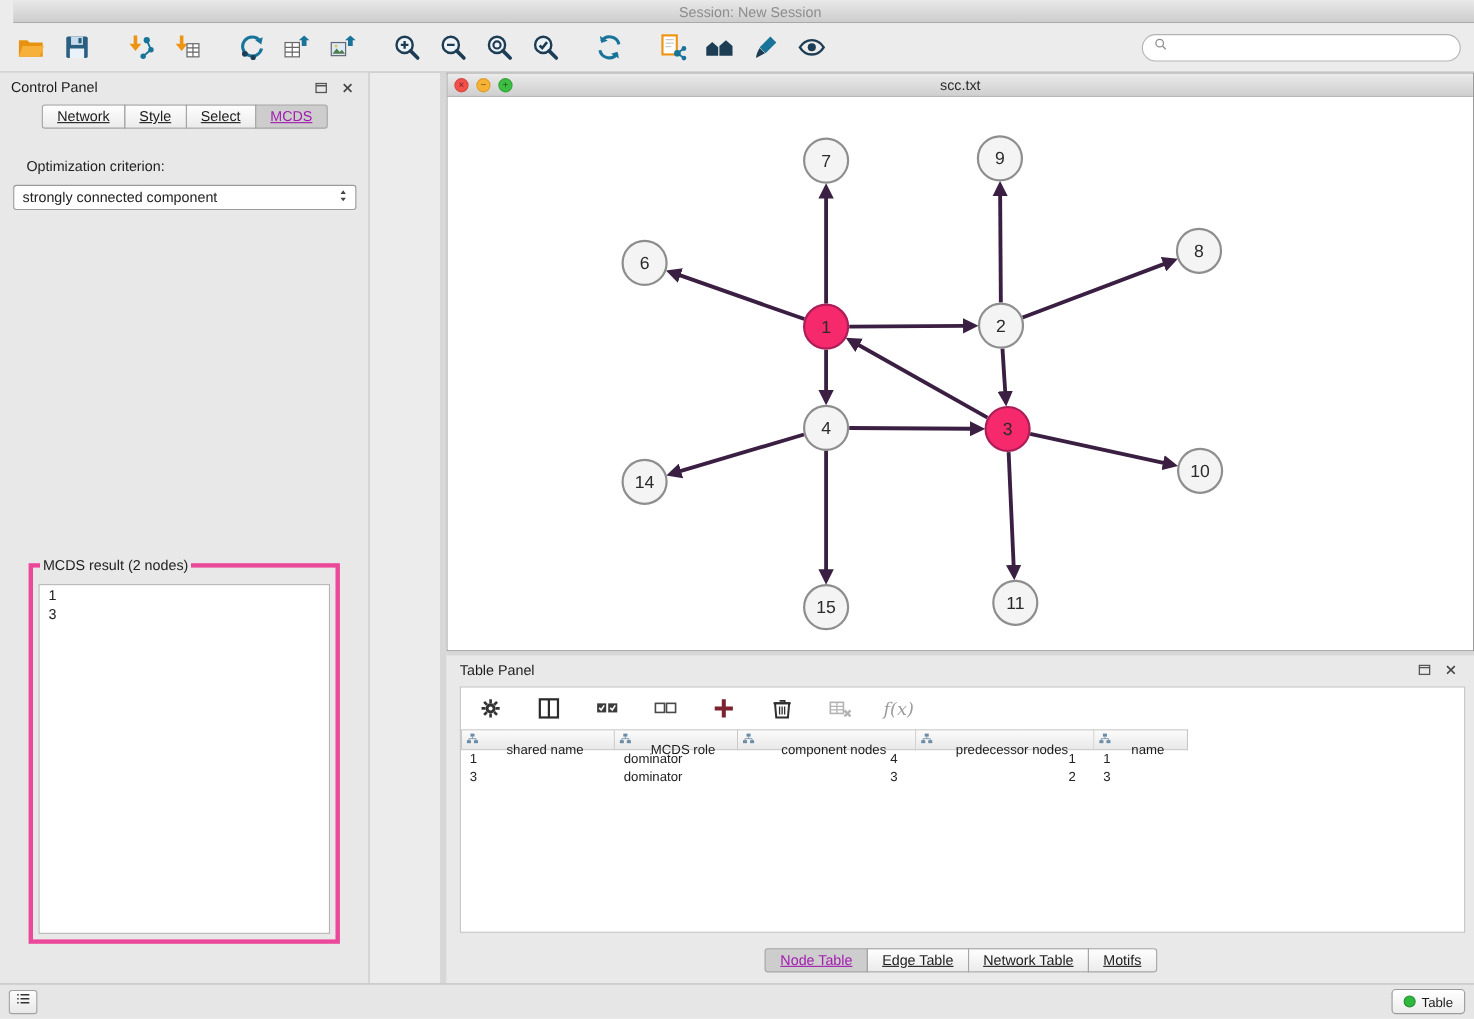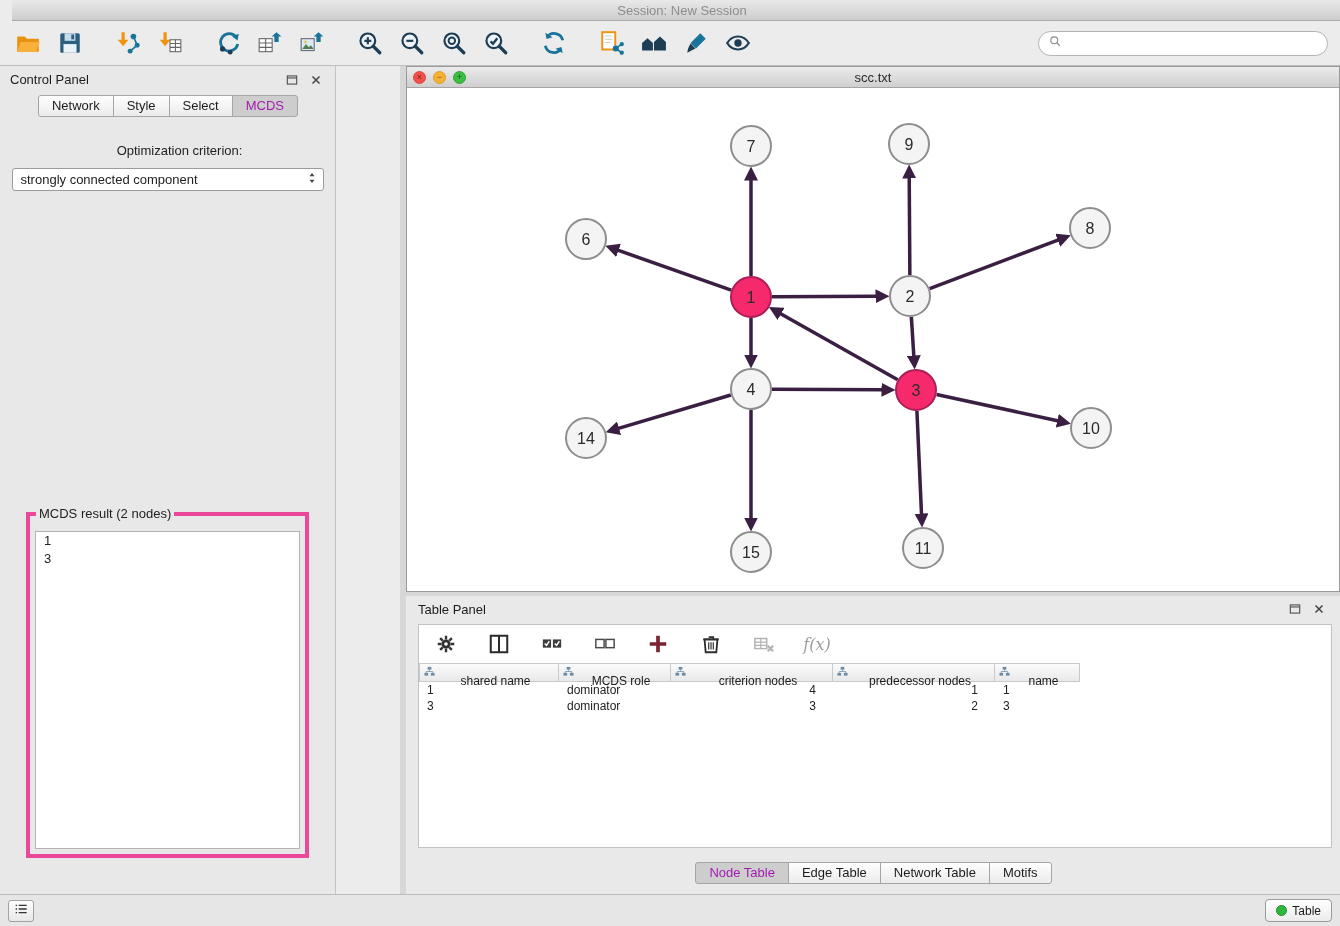--- a/index.html
+++ b/index.html
@@ -37,26 +37,26 @@
   .control-panel {
     position:absolute; left:0; top:66px; width:336px; height:828px;
     background:#e8e8e8; border-right:1px solid #c3c3c3;
   }
   .cp-head { display:flex; align-items:center; height:27px; padding:0 10px; font-size:13px; color:#1c1c1c; }
   .cp-head .spacer { flex:1; }
   .panel-ctl { width:18px; height:18px; display:flex; align-items:center; justify-content:center; cursor:pointer; margin-left:6px; }
   .cp-tabs { display:flex; justify-content:center; margin-top:2px; }
   .seg-tab {
     border:1px solid #a5a5a5; background:linear-gradient(#fefefe,#ebebeb);
-    padding:2px 13px 3px; font-size:13px; margin-right:-1px; cursor:pointer; color:#1c1c1c;
+    padding:2px 13px 3px; font-size:13px; margin-right:-1px; cursor:pointer; color:#1c1c1c;text-decoration:underline;
   }
   .seg-tab:first-child { border-radius:3px 0 0 3px; }
   .seg-tab:last-child { border-radius:0 3px 3px 0; }
   .seg-tab.active { background:#cdcdcd; color:#a21caf; }
-  .opt-label { text-align:center; font-size:13px; margin-top:26px;margin-left:24px; }
+  .opt-label { font-size:13px; margin-top:26px;margin-left:24px; }
   .combo {
     margin:10px auto 0; width:312px; height:23px; background:#fff;
     border:1px solid #9b9b9b; border-radius:3px;
     display:flex; align-items:center; padding:0 4px 0 8px; font-size:13px; cursor:pointer;
   }
   .combo .combo-text { flex:1; white-space:nowrap; overflow:hidden; }
   .btn-row { display:flex; justify-content:center; gap:16px; margin-top:14px; }
   .push-btn {
     border:1px solid #9b9b9b; border-radius:4px; background:linear-gradient(#ffffff,#ededed);
     font-size:13px; font-family:inherit; padding:3px 14px; cursor:pointer; color:#1c1c1c;
@@ -482,21 +482,21 @@
             </svg></span>
           <span class="th-label">MCDS role</span>
         </div>
         <div class="th" style="width: 162px;">
           <span class="sort-ic"><svg width="11" height="11" viewBox="0 0 24 24" aria-hidden="true">
               <rect x="8" y="2" width="8" height="6" fill="#6b8ca6"></rect>
               <rect x="1" y="15" width="8" height="6" fill="#6b8ca6"></rect>
               <rect x="15" y="15" width="8" height="6" fill="#6b8ca6"></rect>
               <path d="M12 8v4M5 15v-3h14v3" stroke="#6b8ca6" stroke-width="1.6" fill="none"></path>
             </svg></span>
-          <span class="th-label">criterion nodes</span>
+          <span class="th-label">component nodes</span>
         </div>
         <div class="th" style="width: 162px;">
           <span class="sort-ic"><svg width="11" height="11" viewBox="0 0 24 24" aria-hidden="true">
               <rect x="8" y="2" width="8" height="6" fill="#6b8ca6"></rect>
               <rect x="1" y="15" width="8" height="6" fill="#6b8ca6"></rect>
               <rect x="15" y="15" width="8" height="6" fill="#6b8ca6"></rect>
               <path d="M12 8v4M5 15v-3h14v3" stroke="#6b8ca6" stroke-width="1.6" fill="none"></path>
             </svg></span>
           <span class="th-label">predecessor nodes</span>
         </div>

